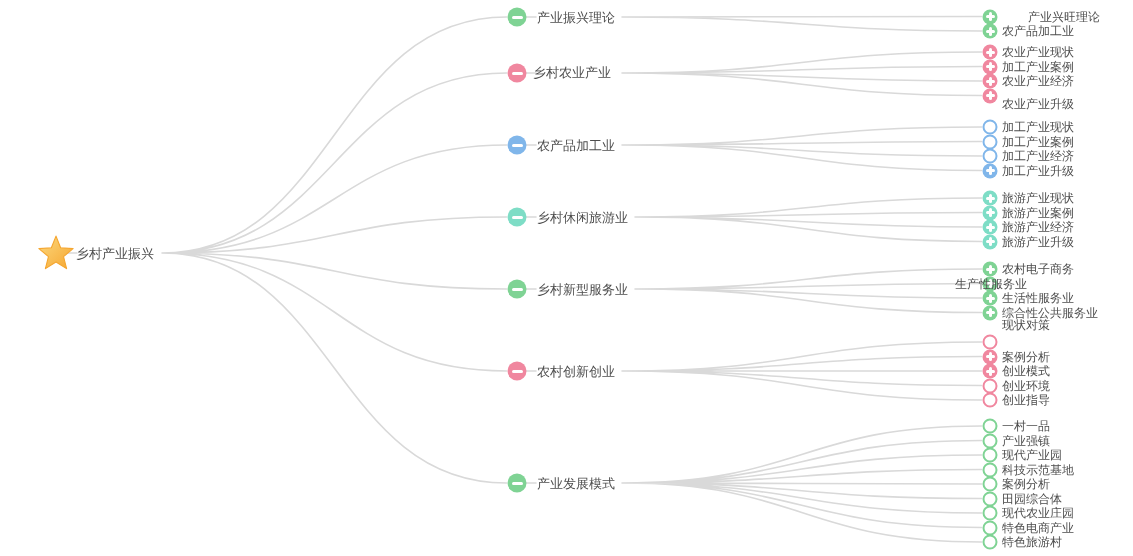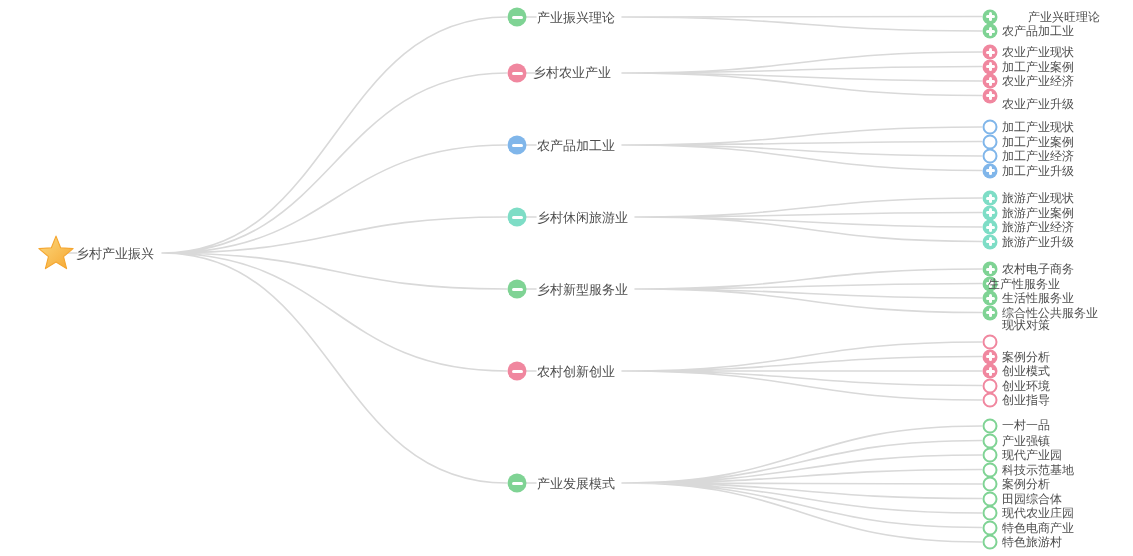--- a/index.html
+++ b/index.html
@@ -131,21 +131,21 @@
       <span class="node-label branch-label" style="left: 537px; top: 289px; text-align: center;">乡村新型服务业</span>
       <span class="expander" style="left: 990px; top: 269px; width: 15px; height: 15px; background: rgb(127, 211, 148);">
         <span class="bar" style="width: 9px; height: 3px;"></span>
         <span class="bar" style="width: 3px; height: 9px;"></span>
       </span>
       <span class="node-label leaf-label" style="left: 1002px; top: 269px;">农村电子商务</span>
       <span class="expander" style="left: 990px; top: 283.5px; width: 15px; height: 15px; background: rgb(127, 211, 148);">
         <span class="bar" style="width: 9px; height: 3px;"></span>
         <span class="bar" style="width: 3px; height: 9px;"></span>
       </span>
-      <span class="node-label leaf-label" style="left: 988px; top: 283.5px; text-align: center;">生产性服务业</span>
+      <span class="node-label leaf-label" style="left: 955px; top: 283.5px; text-align: center;">生产性服务业</span>
       <span class="expander" style="left: 990px; top: 298px; width: 15px; height: 15px; background: rgb(127, 211, 148);">
         <span class="bar" style="width: 9px; height: 3px;"></span>
         <span class="bar" style="width: 3px; height: 9px;"></span>
       </span>
       <span class="node-label leaf-label" style="left: 1002px; top: 298px;">生活性服务业</span>
       <span class="expander" style="left: 990px; top: 312.5px; width: 15px; height: 15px; background: rgb(127, 211, 148);">
         <span class="bar" style="width: 9px; height: 3px;"></span>
         <span class="bar" style="width: 3px; height: 9px;"></span>
       </span>
       <span class="node-label leaf-label" style="left: 1002px; top: 312.5px;">综合性公共服务业</span>
@@ -167,21 +167,21 @@
       <span class="node-label leaf-label" style="left: 1002px; top: 371px;">创业模式</span>
       <span class="expander" style="left: 990px; top: 385.5px; width: 15px; height: 15px; background: rgb(255, 255, 255); border: 2px solid rgb(240, 135, 159);"></span>
       <span class="node-label leaf-label" style="left: 1002px; top: 385.5px;">创业环境</span>
       <span class="expander" style="left: 990px; top: 400px; width: 15px; height: 15px; background: rgb(255, 255, 255); border: 2px solid rgb(240, 135, 159);"></span>
       <span class="node-label leaf-label" style="left: 1002px; top: 400px;">创业指导</span>
       <span class="expander" style="left: 517px; top: 483px; width: 19px; height: 19px; background: rgb(127, 211, 148);">
         <span class="bar" style="width: 11px; height: 3px;"></span>
       </span>
       <span class="node-label branch-label" style="left: 537px; top: 483px;">产业发展模式</span>
       <span class="expander" style="left: 990px; top: 426px; width: 15px; height: 15px; background: rgb(255, 255, 255); border: 2px solid rgb(127, 211, 148);"></span>
-      <span class="node-label leaf-label" style="left: 1002px; top: 426px; font-family: Liberation Mono, monospace;">一村一品</span>
+      <span class="node-label leaf-label" style="left: 1002px; top: 426px;">一村一品</span>
       <span class="expander" style="left: 990px; top: 440.5px; width: 15px; height: 15px; background: rgb(255, 255, 255); border: 2px solid rgb(127, 211, 148);"></span>
       <span class="node-label leaf-label" style="left: 1002px; top: 440.5px;">产业强镇</span>
       <span class="expander" style="left: 990px; top: 455px; width: 15px; height: 15px; background: rgb(255, 255, 255); border: 2px solid rgb(127, 211, 148);"></span>
       <span class="node-label leaf-label" style="left: 1002px; top: 455px;">现代产业园</span>
       <span class="expander" style="left: 990px; top: 469.5px; width: 15px; height: 15px; background: rgb(255, 255, 255); border: 2px solid rgb(127, 211, 148);"></span>
       <span class="node-label leaf-label" style="left: 1002px; top: 469.5px; text-align: right;">科技示范基地</span>
       <span class="expander" style="left: 990px; top: 484px; width: 15px; height: 15px; background: rgb(255, 255, 255); border: 2px solid rgb(127, 211, 148);"></span>
       <span class="node-label leaf-label" style="left: 1002px; top: 484px;">案例分析</span>
       <span class="expander" style="left: 990px; top: 498.5px; width: 15px; height: 15px; background: rgb(255, 255, 255); border: 2px solid rgb(127, 211, 148);"></span>
       <span class="node-label leaf-label" style="left: 1002px; top: 498.5px;">田园综合体</span>

